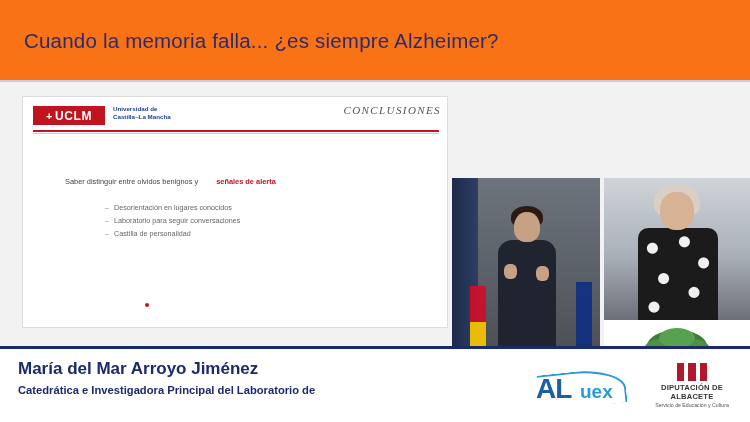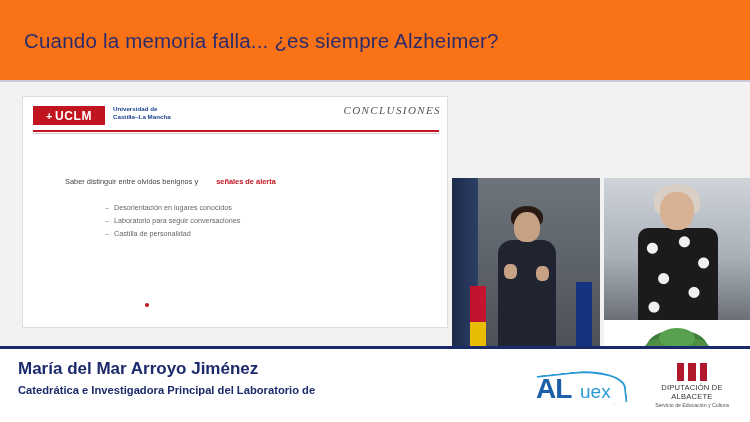--- a/index.html
+++ b/index.html
@@ -291,21 +291,21 @@
     left: 536px; top: 20px;
     width: 96px; height: 44px;
   }
   .logo-aluex .al {
     position: absolute; left: 0; top: 4px;
     font-size: 28px; font-weight: bold; color: #1b5fa8;
     letter-spacing: -1px;
   }
   .logo-aluex .uex {
     position: absolute; left: 44px; top: 12px;
-    font-size: 19px; font-weight: normal; color: #2a9ad5;
+    font-size: 19px; font-weight: bold; color: #2a9ad5;
   }
   .logo-aluex .swoosh {
     position: absolute; left: 2px; top: 2px;
     width: 86px; height: 34px;
     border-top: 2.5px solid #2a9ad5;
     border-right: 2.5px solid #2a9ad5;
     border-radius: 0 60% 0 0;
     transform: rotate(-6deg);
   }
   .logo-dipu {
@@ -315,21 +315,21 @@
     text-align: center;
   }
   .logo-dipu .mark {
     margin: 0 auto 2px auto;
     width: 30px; height: 18px;
     background:
       linear-gradient(90deg, #b2182b 0 7px, transparent 7px 11px, #b2182b 11px 19px, transparent 19px 23px, #b2182b 23px 30px);
   }
   .logo-dipu .name {
     font-size: 7.6px;
-    font-weight: normal;
+    font-weight: bold;
     color: #333333;
     letter-spacing: 0.2px;
   }
   .logo-dipu .dept {
     font-size: 5.2px;
     color: #555555;
     margin-top: 1px;
   }
 </style>
 </head>

